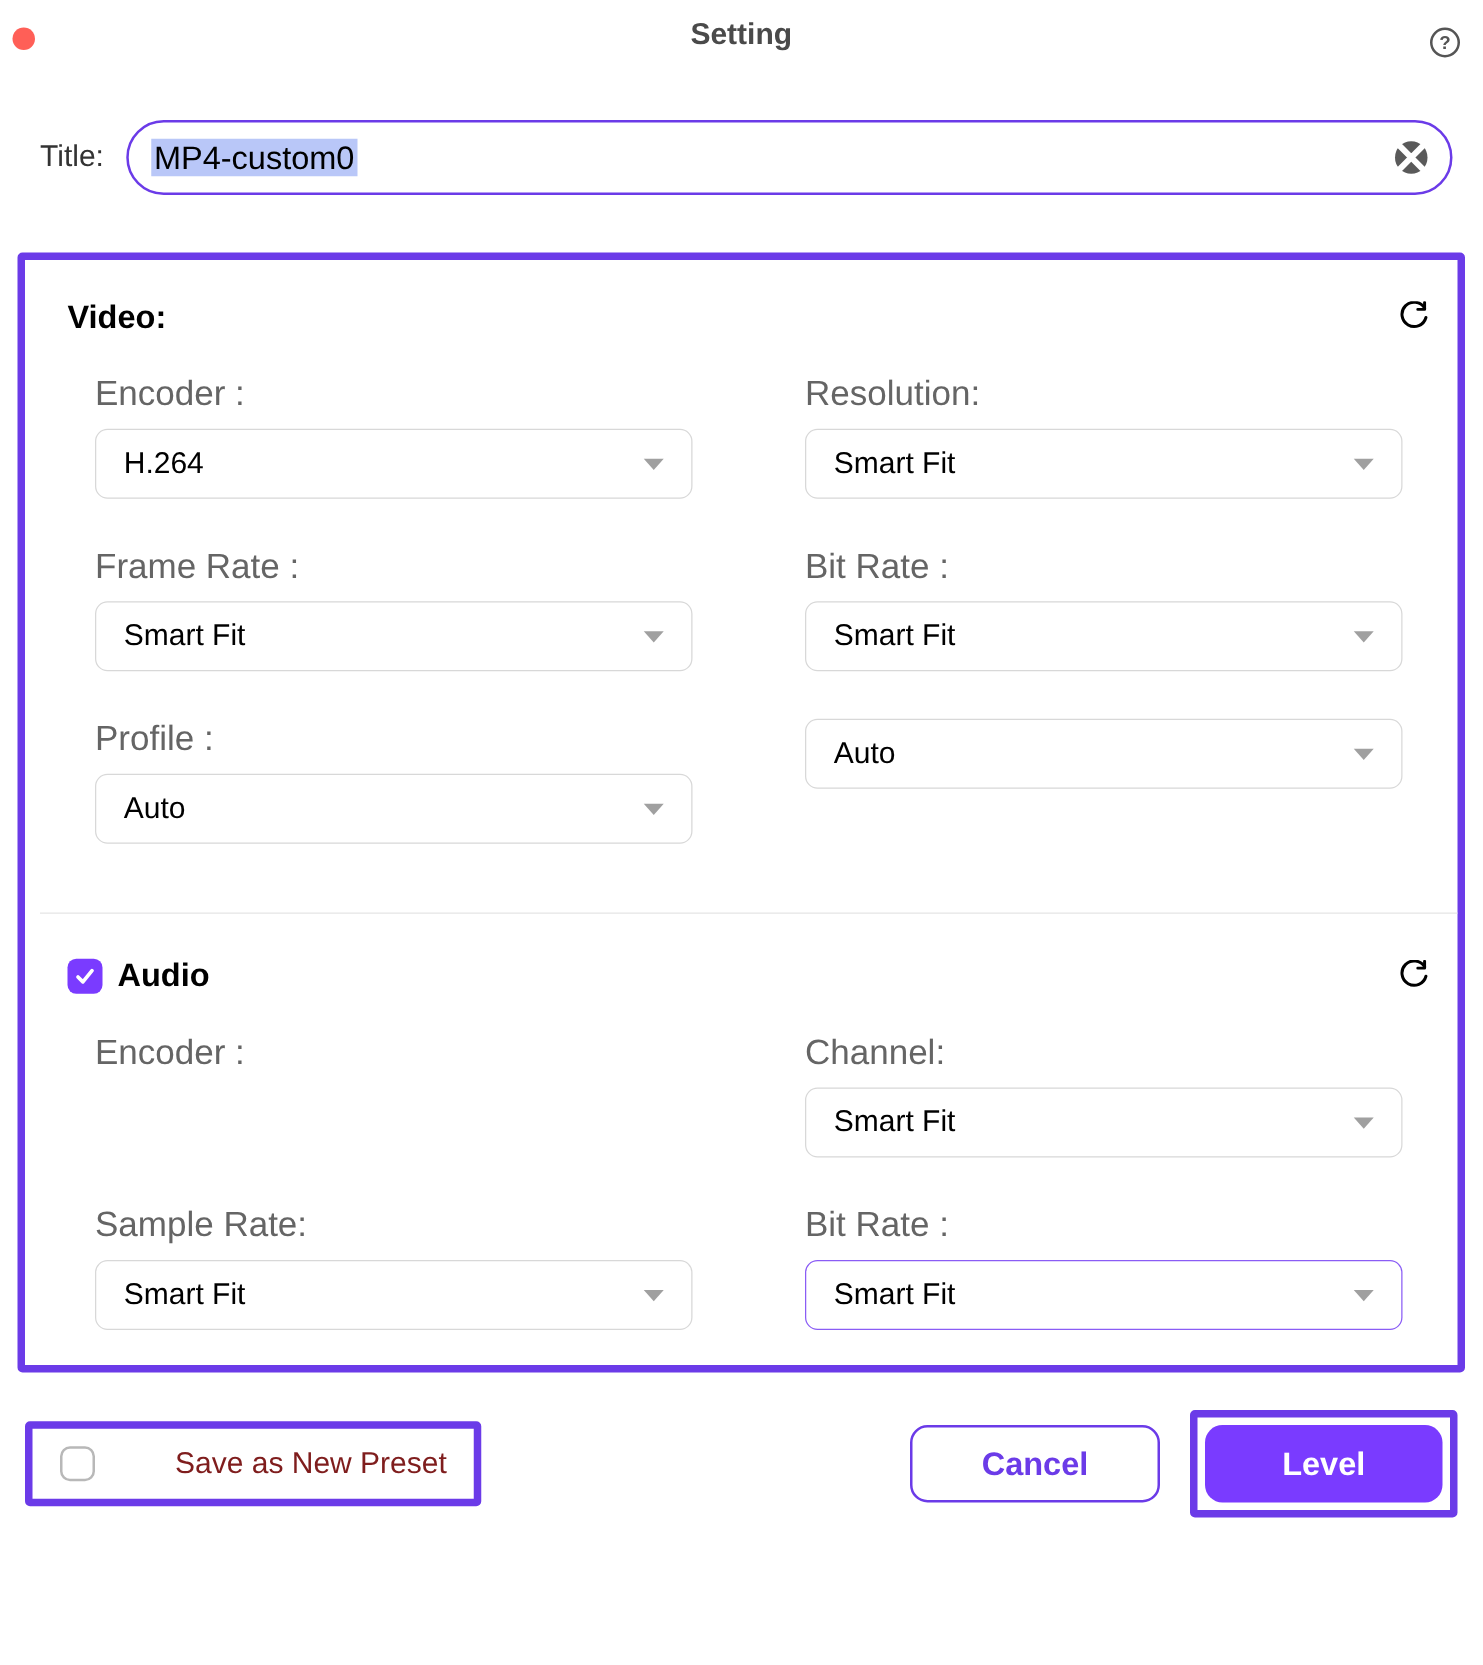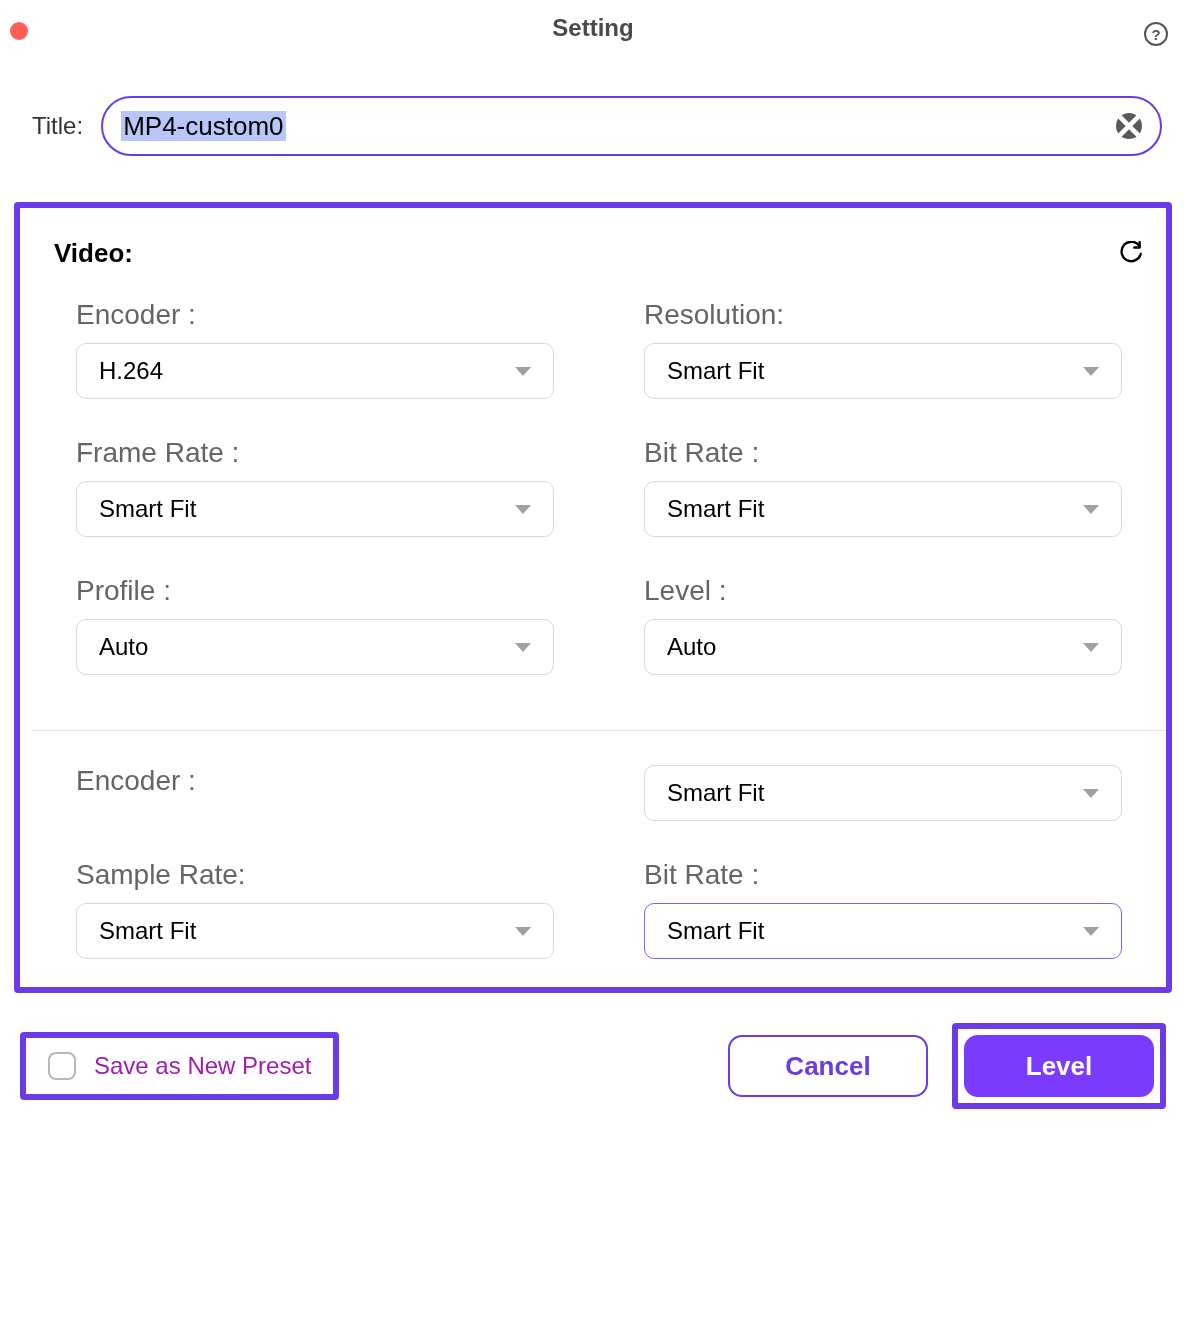--- a/index.html
+++ b/index.html
@@ -187,21 +187,22 @@
     }
     .preset-check {
       width: 28px; height: 28px;
       border: 2px solid #b8b8b8;
       border-radius: 8px;
       cursor: pointer;
       background: #fff;
     }
     .preset-label {
       font-size: 24px;
-      color: #a21caf;
+      color: #7f1d1d;
+      margin-left: 46px;
     }
     .footer-right {
       display: flex;
       align-items: center;
       gap: 24px;
     }
     .btn {
       height: 62px;
       min-width: 200px;
       border-radius: 14px;
@@ -298,36 +299,52 @@
       </div>
     </div>
     <div class="field">
       <div class="field-label">Profile :</div>
       <div class="select">
         <span>Auto</span>
         <span class="caret"></span>
       </div>
     </div>
     <div class="field">
-      <div class="field-label">Level :</div>
       <div class="select">
         <span>Auto</span>
         <span class="caret"></span>
       </div>
     </div>
   </div>
 
   <div class="divider"></div>
 
+  <div class="section-header">
+    <div class="section-title-row">
+      <div class="checkbox checked">
+        <svg viewBox="0 0 16 16">
+            <path d="M3 8.5 L6.5 12 L13 4" stroke="#fff" stroke-width="2.6" fill="none" stroke-linecap="round" stroke-linejoin="round"></path>
+          </svg>
+      </div>
+      <div class="section-title">Audio</div>
+    </div>
+    <div class="refresh-icon">
+      <svg viewBox="0 0 24 24" fill="none">
+          <path d="M20 5 A9 9 0 1 0 21 12" stroke="#000" stroke-width="2.2" stroke-linecap="round"></path>
+          <path d="M20 1 L20 6 L15 6" stroke="#000" stroke-width="2.2" stroke-linecap="round" stroke-linejoin="round"></path>
+        </svg>
+    </div>
+  </div>
 
   <div class="fields-grid">
     <div class="field">
       <div class="field-label">Encoder :</div>
     </div>
     <div class="field">
+      <div class="field-label">Channel:</div>
       <div class="select">
         <span>Smart Fit</span>
         <span class="caret"></span>
       </div>
     </div>
     <div class="field">
       <div class="field-label">Sample Rate:</div>
       <div class="select">
         <span>Smart Fit</span>
         <span class="caret"></span>

